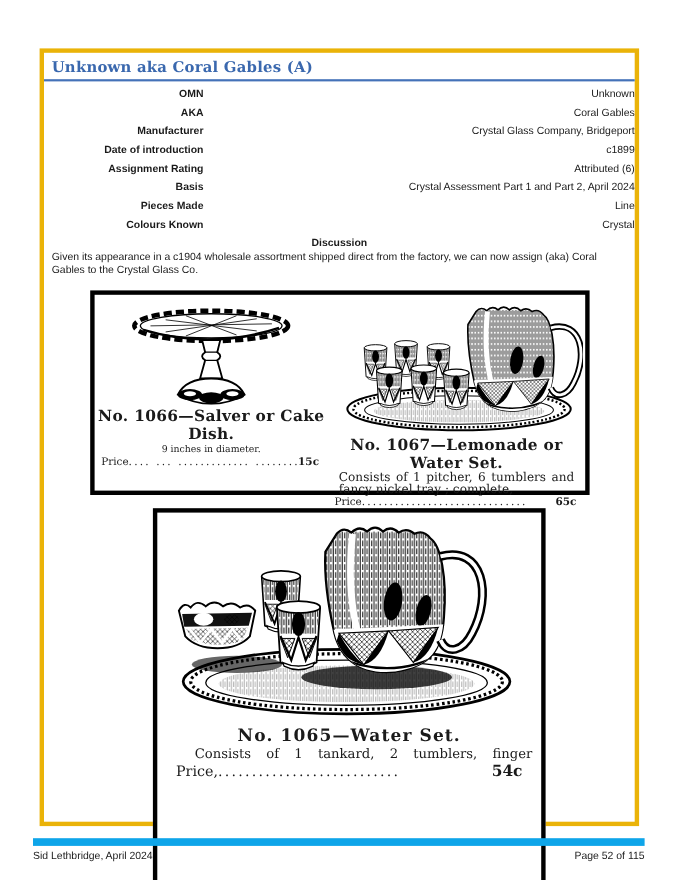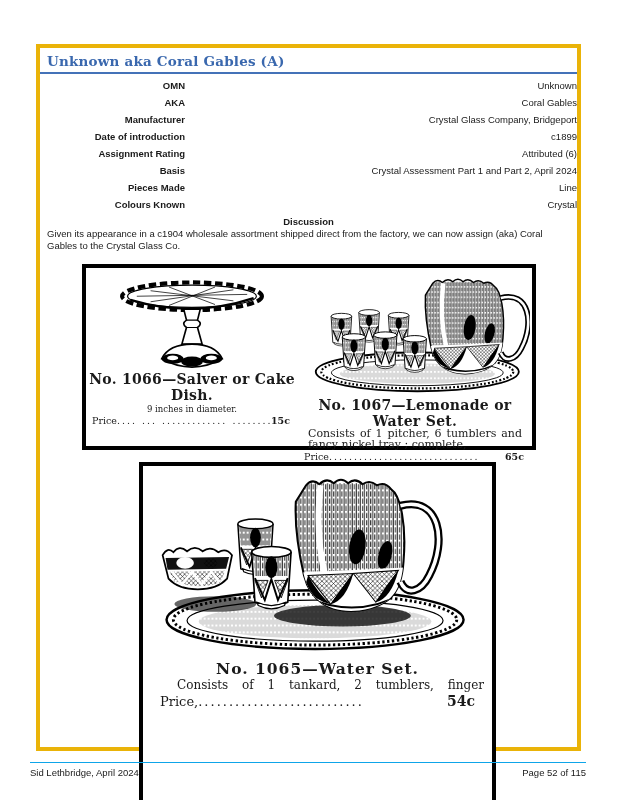--- a/index.html
+++ b/index.html
@@ -38,21 +38,21 @@
   .price-row .dots{flex:1;overflow:hidden;white-space:nowrap;letter-spacing:2px;}
   .price-row .pval{font-weight:bold;}
   .frame2{margin:12px 0 0 99px;width:357px;height:370px;}
   .cap-title-lg{font-family:"DejaVu Serif", serif;font-weight:bold;font-size:15.5px;text-align:center;letter-spacing:1px;margin-top:1px;}
   .cap-line-lg{font-family:"DejaVu Serif", serif;font-size:12px;line-height:15px;padding:0 8px;}
   .cap-line-lg.ind{text-indent:26px;}
   .price-row.big{font-size:13px;padding:0 17px;}
   .price-row.big .pval{font-size:14px;}
   .footer{
     position:absolute;left:30px;top:762px;width:556px;
-    border-top:1px solid #0ea5e9;padding-top:4px;
+    border-top:7px solid #0ea5e9;padding-top:4px;
     display:flex;justify-content:space-between;font-size:9.5px;
   }
 </style>
 </head>
 <body>
 
 <svg width="0" height="0" style="position:absolute" aria-hidden="true">
   <defs>
     <pattern id="p-xh" width="4.5" height="4.5" patternUnits="userSpaceOnUse">
       <path d="M0,0 L4.5,4.5 M4.5,0 L0,4.5" stroke="#000" stroke-width="0.55"></path>

